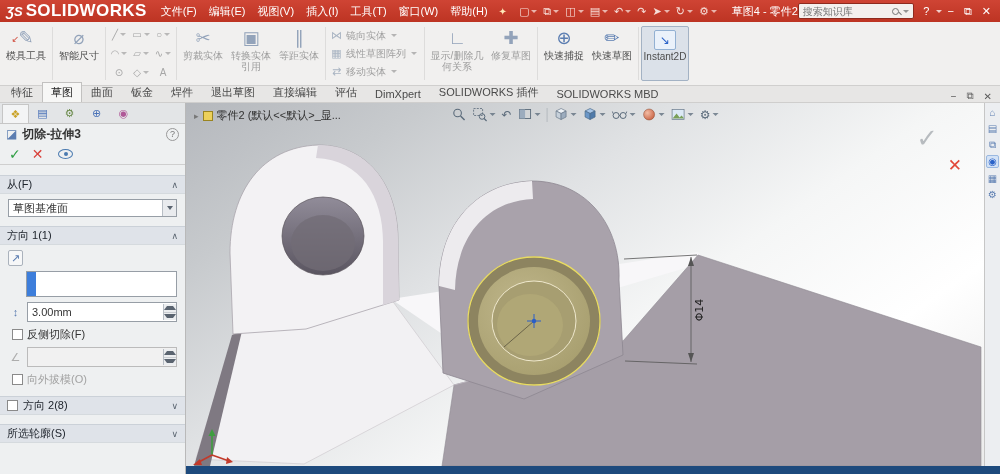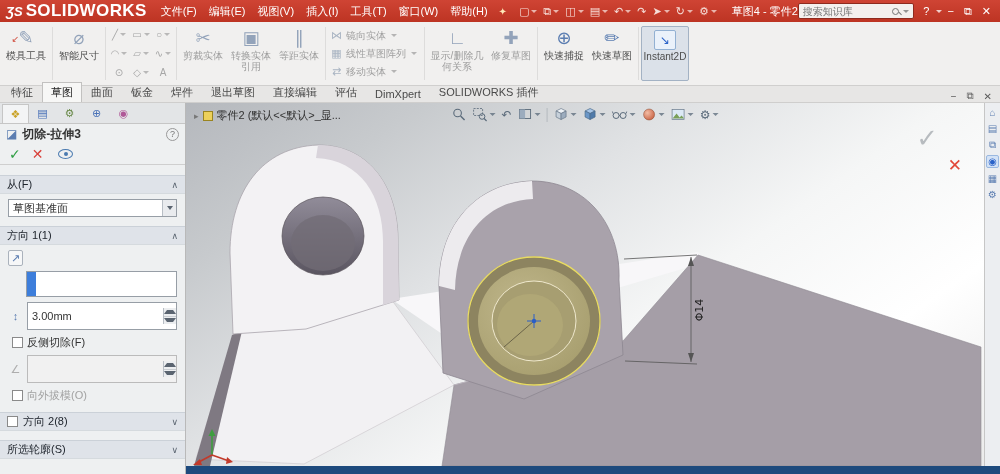--- a/index.html
+++ b/index.html
@@ -82,21 +82,21 @@
 .row.ind{margin-left:26px}
 .ricon{width:15px;flex:none;text-align:center;color:#5b7db1;font-size:11px}
 .ricon.btn{height:16px;line-height:14px;background:#f6f7f8;border:1px solid #aab2bc;border-radius:2px}
 .ricon.dis{color:#adadad}
 .dd{flex:1;height:18px;background:#fff;border:1px solid #979ea6;display:flex;align-items:center;
   padding-left:4px;overflow:hidden;white-space:nowrap}
 .ddbtn{margin-left:auto;width:14px;height:16px;background:#e9ebee;border-left:1px solid #b8bec5;
   display:flex;align-items:center;justify-content:center;color:#555;flex:none}
 .selbox{flex:1;height:26px;background:#fff;border:1px solid #979ea6;display:flex}
 .selbar{width:9px;background:#3d7edb}
-.spin{flex:1;height:28px;background:#fff;border:1px solid #979ea6;display:flex;align-items:center;padding-left:4px}
+.spin{flex:1;height:20px;background:#fff;border:1px solid #979ea6;display:flex;align-items:center;padding-left:4px}
 .spin.dis{background:#f1f1f1;border-color:#bbb;color:#999}
 .spinbtns{margin-left:auto;width:13px;height:16px;display:flex;flex-direction:column;border-left:1px solid #b8bec5}
 .spinbtns span{flex:1;background:#eceef0;display:flex;align-items:center;justify-content:center}
 .spinbtns span+span{border-top:1px solid #c9cdd2}
 .tri-up{width:0;height:0;border-left:3px solid transparent;border-right:3px solid transparent;
   border-bottom:4px solid #5a6470}
 .tri-dn{width:0;height:0;border-left:3px solid transparent;border-right:3px solid transparent;
   border-top:4px solid #5a6470}
 .cb{width:11px;height:11px;background:#fff;border:1px solid #8a8a8a;flex:none}
 .cbl{color:#333}.cbl.dis{color:#a2a2a2}
@@ -306,20 +306,21 @@
     <span class="ctab">特征</span>
     <span class="ctab active">草图</span>
     <span class="ctab">曲面</span>
     <span class="ctab">钣金</span>
     <span class="ctab">焊件</span>
     <span class="ctab">退出草图</span>
     <span class="ctab">直接编辑</span>
     <span class="ctab">评估</span>
     <span class="ctab">DimXpert</span>
     <span class="ctab">SOLIDWORKS 插件</span>
+    <span class="ctab">SOLIDWORKS MBD</span>
     <div class="docbtns">
       <span class="docbtn">−</span>
       <span class="docbtn">⧉</span>
       <span class="docbtn">✕</span>
     </div>
   </div>
 
   <div class="pm">
     <div class="pm-tabs">
       <span class="pm-tab active" style="color:#c9a227">❖</span>

